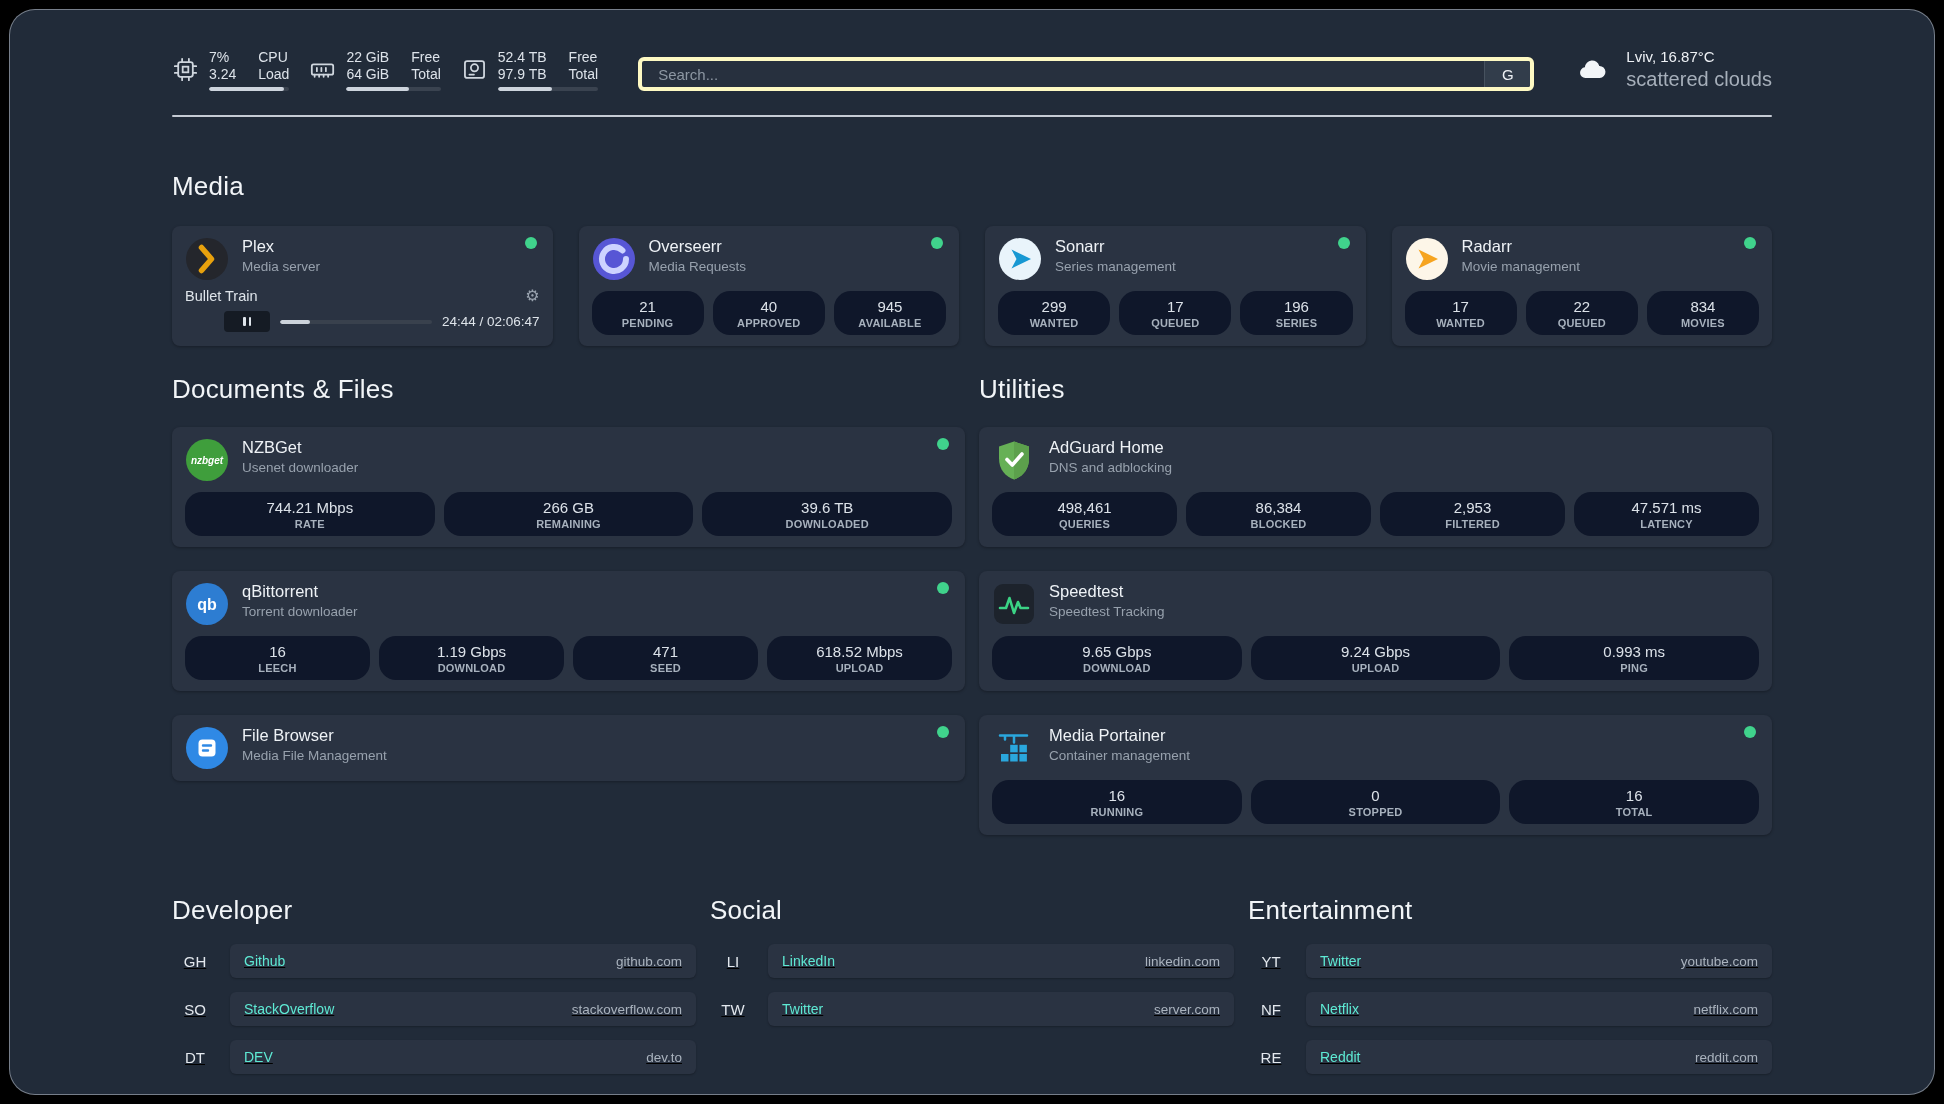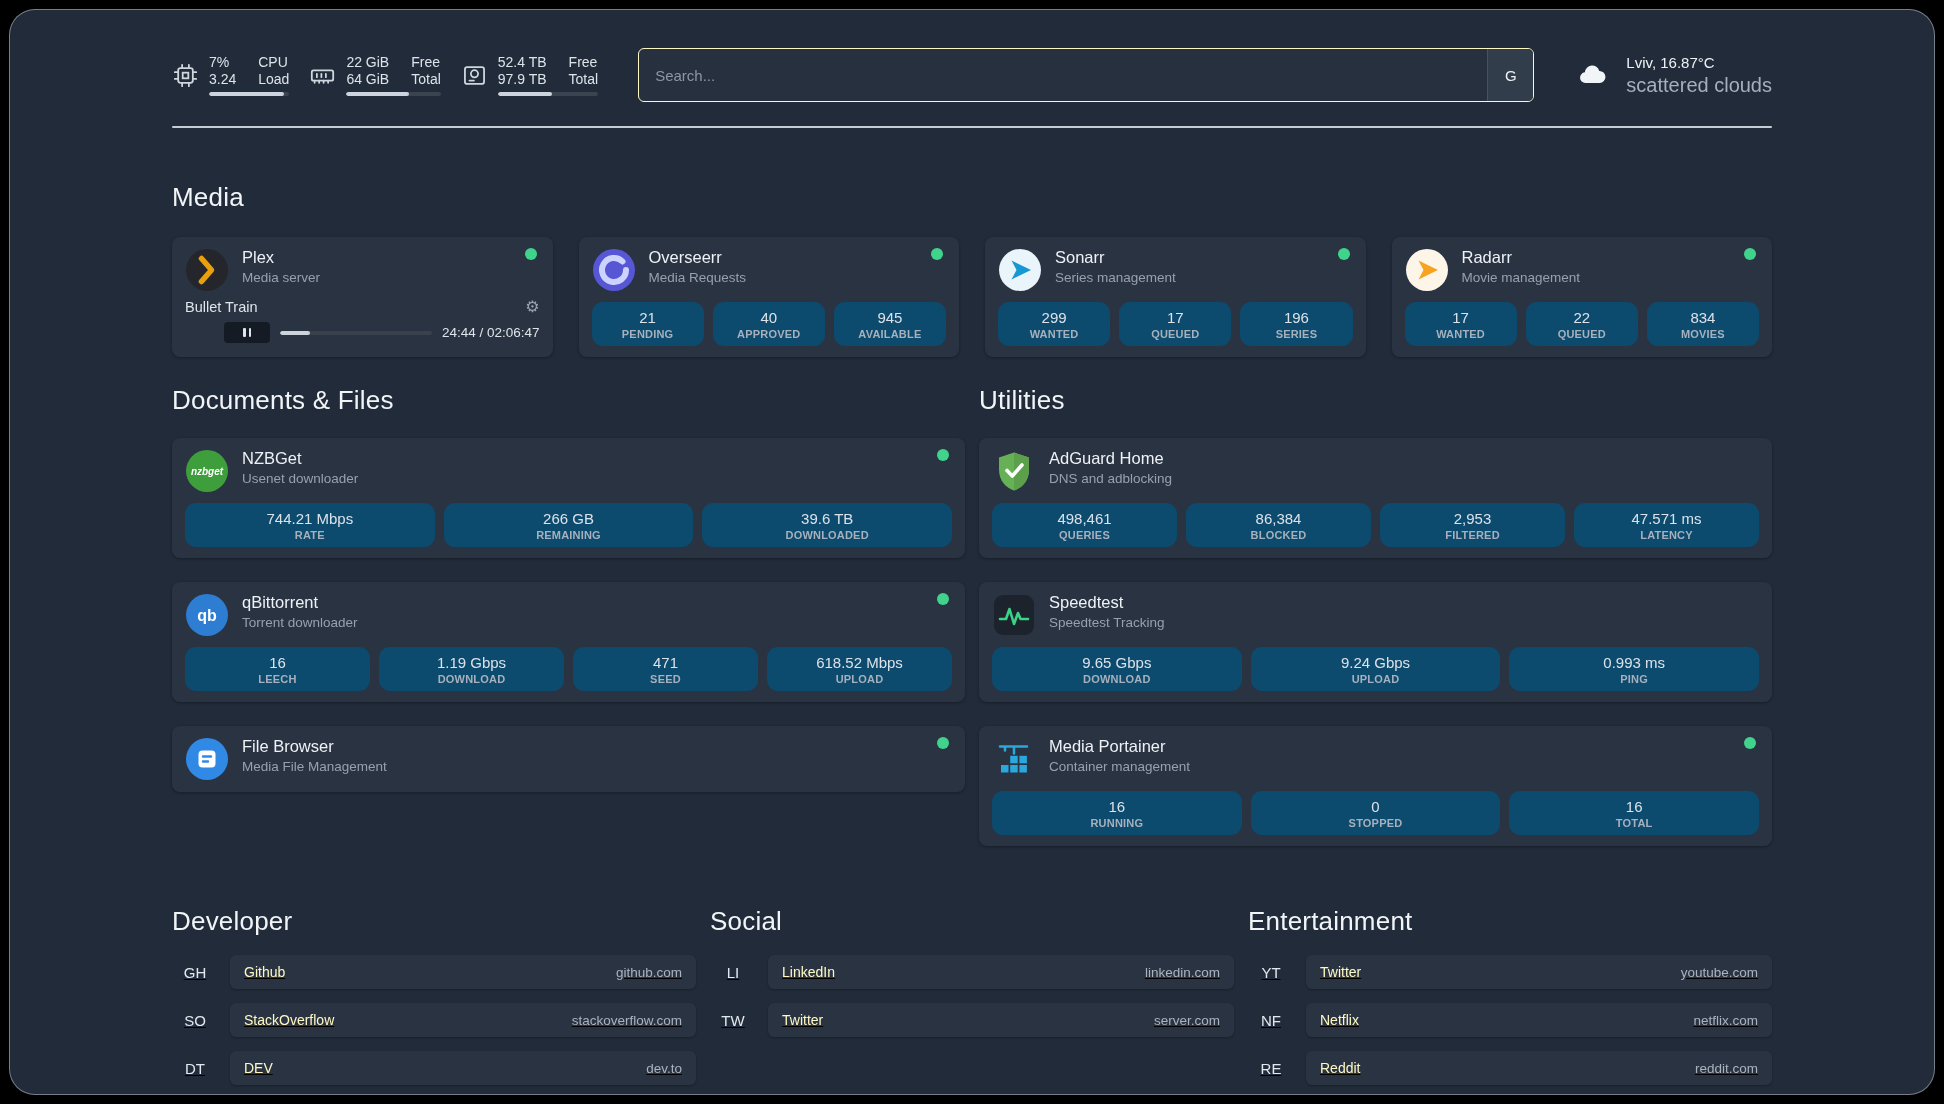--- a/index.html
+++ b/index.html
@@ -11,21 +11,21 @@
 
   
   .topbar { display:flex; align-items:center; }
   .resources { display:flex; gap:20px; align-items:center; }
   .res { display:flex; gap:10px; align-items:center; }
   .res-icon { width:27px; height:27px; flex:none; }
   .res-grid { display:grid; grid-template-columns:auto auto; column-gap:22px; }
   .res-val, .res-lab { font-size:14px; line-height:17px; color:#dde3ea; white-space:nowrap; }
   .res-bar { margin-top:4px; height:4px; border-radius:2px; background:#3a4350; overflow:hidden; }
   .res-fill { height:100%; background:#cdd4dd; border-radius:2px; }
-  .search { flex:1; display:flex; margin:0 36px 0 40px; height:54px; border:1px solid #fef9c3; border-radius:6px; background:#27303e; overflow:hidden; }
+  .search { flex:1; display:flex; margin:9px 36px 0 40px; height:34px; border:4px solid #fef9c3; border-radius:6px; background:#27303e; overflow:hidden; }
   .search input { flex:1; background:transparent; border:none; outline:none; color:#e7ebf0; font-size:15px; padding:0 16px; font-family:inherit; }
   .search input::placeholder { color:#8d97a3; }
   .search-provider { width:46px; border:none; border-left:1px solid #47525f; background:#323d4b; color:#eef1f5; font-size:15px; cursor:pointer; font-family:inherit; }
   .weather { display:flex; align-items:center; gap:12px; }
   .weather-icon { width:44px; height:32px; flex:none; }
   .weather-loc { font-size:15px; color:#eef1f5; }
   .weather-cond { font-size:20px; color:#a6afba; margin-top:3px; }
   .divider { margin-top:24px; height:2px; background:rgba(226,232,240,0.85); border-radius:1px; }
 
   
@@ -39,21 +39,21 @@
   
   .card { background:#2a3342; border-radius:8px; padding:11px 13px; box-shadow:0 1px 3px rgba(0,0,0,0.3); cursor:pointer; }
   .card-head { display:flex; gap:13px; }
   .svc-icon { width:44px; height:44px; flex:none; display:flex; }
   .svc-icon svg { width:100%; height:100%; }
   .svc-meta { flex:1; min-width:0; }
   .svc-name { font-size:16.5px; color:#eef2f6; font-weight:500; white-space:nowrap; }
   .svc-desc { font-size:13.5px; color:#97a1ad; margin-top:3px; white-space:nowrap; }
   .dot { width:12px; height:12px; border-radius:50%; background:#40d38c; flex:none; margin-right:3px; }
   .stats { display:flex; gap:9px; margin-top:10px; }
-  .tile { flex:1; background:#0c4a6e; border-radius:11px; padding:7px 4px 6px; text-align:center; min-width:0; }
+  .tile { flex:1; background:#0f172a; border-radius:17px; padding:7px 4px 6px; text-align:center; min-width:0; }
   .tile-v { font-size:15px; color:#dce2e9; white-space:nowrap; }
   .tile-l { font-size:11px; font-weight:700; color:#a7b1bd; margin-top:2px; letter-spacing:0.2px; white-space:nowrap; }
 
   
   .player { margin-top:7px; }
   .player-top { display:flex; align-items:center; }
   .track { flex:1; font-size:14.5px; color:#dee4ea; }
   .gear { color:#98a2ae; font-size:16px; line-height:1; cursor:pointer; }
   .player-bottom { display:flex; align-items:center; gap:10px; margin-top:7px;padding-left:39px; }
   .pause-pill { width:46px; height:21px; background:#151b24; border-radius:4px; display:flex; align-items:center; justify-content:center; gap:3px; cursor:pointer; flex:none; }
@@ -61,21 +61,21 @@
   .pbar { flex:1; height:4px; border-radius:2px; background:#39414d; overflow:hidden; }
   .pfill { height:100%; background:#ccd3db; border-radius:2px; }
   .ptime { font-size:13.5px; color:#dee4ea; white-space:nowrap; }
 
   
   .bookmarks { margin-top:36px; display:grid; grid-template-columns:repeat(3,1fr); column-gap:14px; padding-bottom:34px; }
   .bm-col .sec-title { margin-bottom:18px; }
   .bm-row { display:flex; align-items:flex-end; margin-bottom:14px; cursor:pointer;text-decoration:underline; }
   .bm-abbr { width:46px; height:34px; display:flex; align-items:center; justify-content:center; font-size:15px; color:#e3e8ee; border-radius:6px; margin-right:12px; flex:none; }
   .bm-pill { flex:1; height:34px; background:#2a3342; border-radius:6px; display:flex; align-items:center; padding:0 14px; box-shadow:0 1px 2px rgba(0,0,0,0.25); min-width:0; }
-  .bm-name { flex:1; font-size:14px; color:#fef9c3; white-space:nowrap; }
+  .bm-name { flex:1; font-size:14px; color:#5eead4; white-space:nowrap; }
   .bm-url { font-size:13.5px; color:#aab3be; white-space:nowrap; }
 </style>
 </head>
 <body>
 
 <div class="frame">
 <div class="panel">
 <div class="content">
 
   <header class="topbar">

